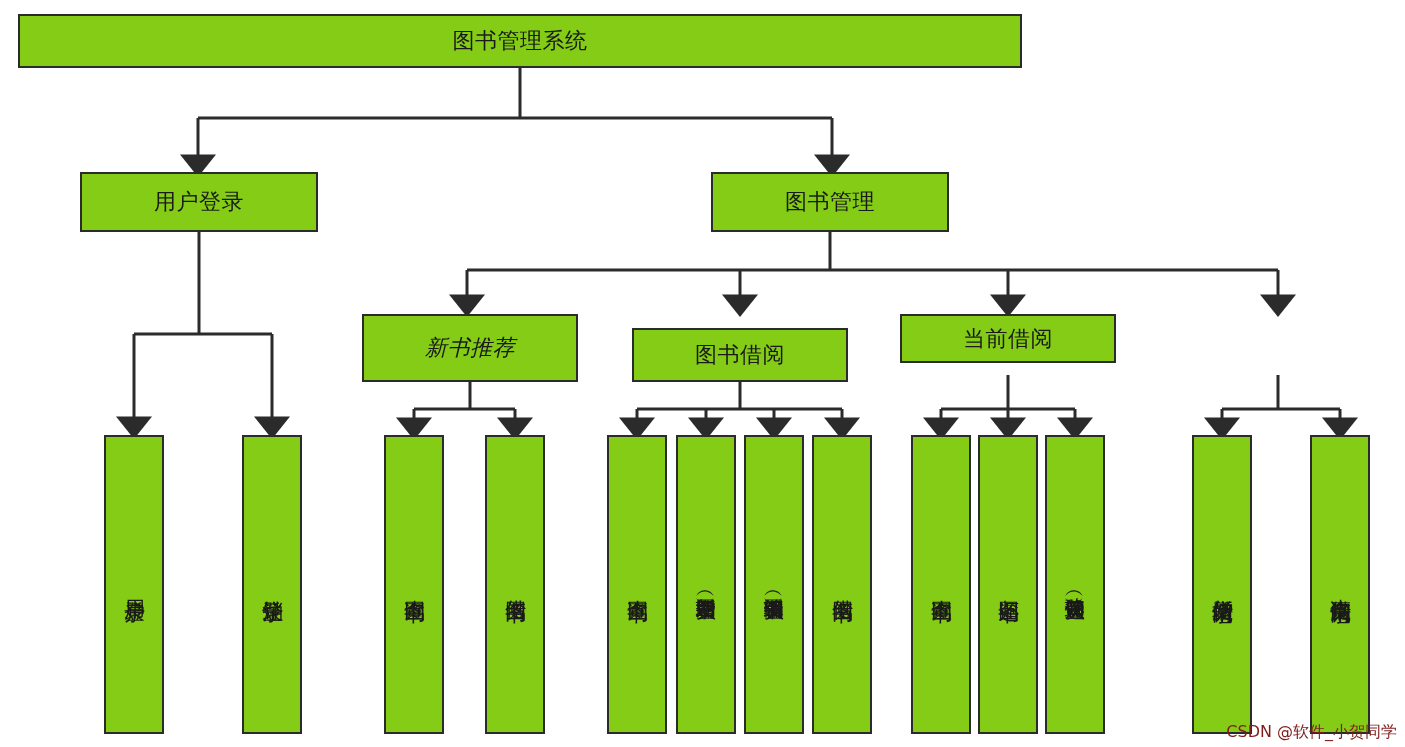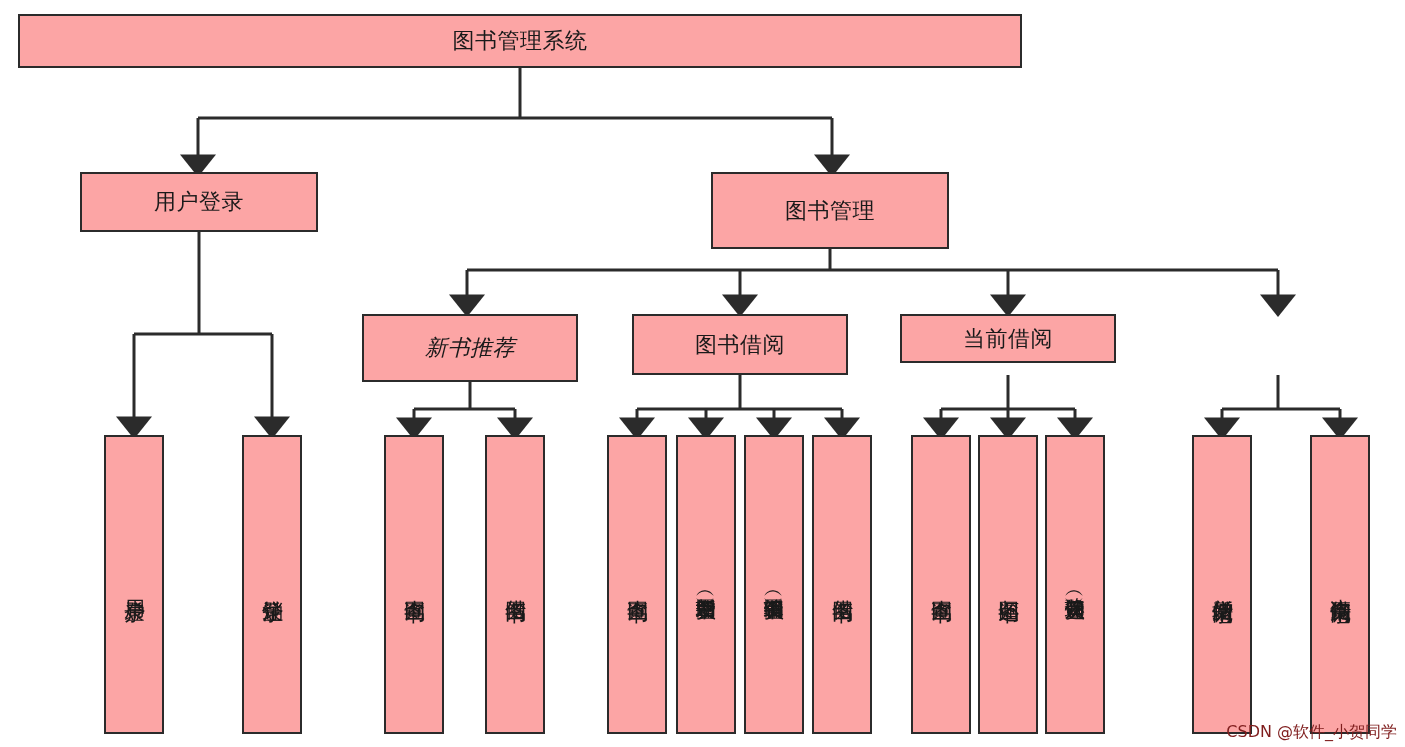--- a/index.html
+++ b/index.html
@@ -21,21 +21,21 @@
     position: absolute;
     left: 0;
     top: 0;
     width: 1405px;
     height: 747px;
     pointer-events: none;
   }
   .node {
     position: absolute;
     box-sizing: border-box;
-    background: #fca5a5;
+    background: #84cc16;
     border: 2px solid #2b2b2b;
     display: flex;
     align-items: center;
     justify-content: center;
     color: #1a1a1a;
     z-index: 2;
   }
   .node-label {
     display: block;
     text-align: center;
@@ -130,28 +130,28 @@
     </g>
   </svg>
 
   <div class="node horiz" style="left:18px; top:14px; width:1004px; height:54px;">
     <span class="node-label">图书管理系统</span>
   </div>
 
   <div class="node horiz" style="left:80px; top:172px; width:238px; height:60px;">
     <span class="node-label">用户登录</span>
   </div>
-  <div class="node horiz" style="left:711px; top:172px; width:238px; height:77px;">
+  <div class="node horiz" style="left:711px; top:172px; width:238px; height:60px;">
     <span class="node-label">图书管理</span>
   </div>
 
   <div class="node horiz" style="left:362px; top:314px; width:216px; height:68px;font-style:italic;">
     <span class="node-label">新书推荐</span>
   </div>
-  <div class="node horiz" style="left:632px; top:314px; width:216px; height:61px;">
+  <div class="node horiz" style="left:632px; top:328px; width:216px; height:54px;">
     <span class="node-label">图书借阅</span>
   </div>
   <div class="node horiz" style="left:900px; top:314px; width:216px; height:49px;">
     <span class="node-label">当前借阅</span>
   </div>
 
   <div class="node vert" style="left:104px; top:435px; width:60px; height:299px;">
     <span class="node-label">用户登录</span>
   </div>
   <div class="node vert" style="left:242px; top:435px; width:60px; height:299px;">

